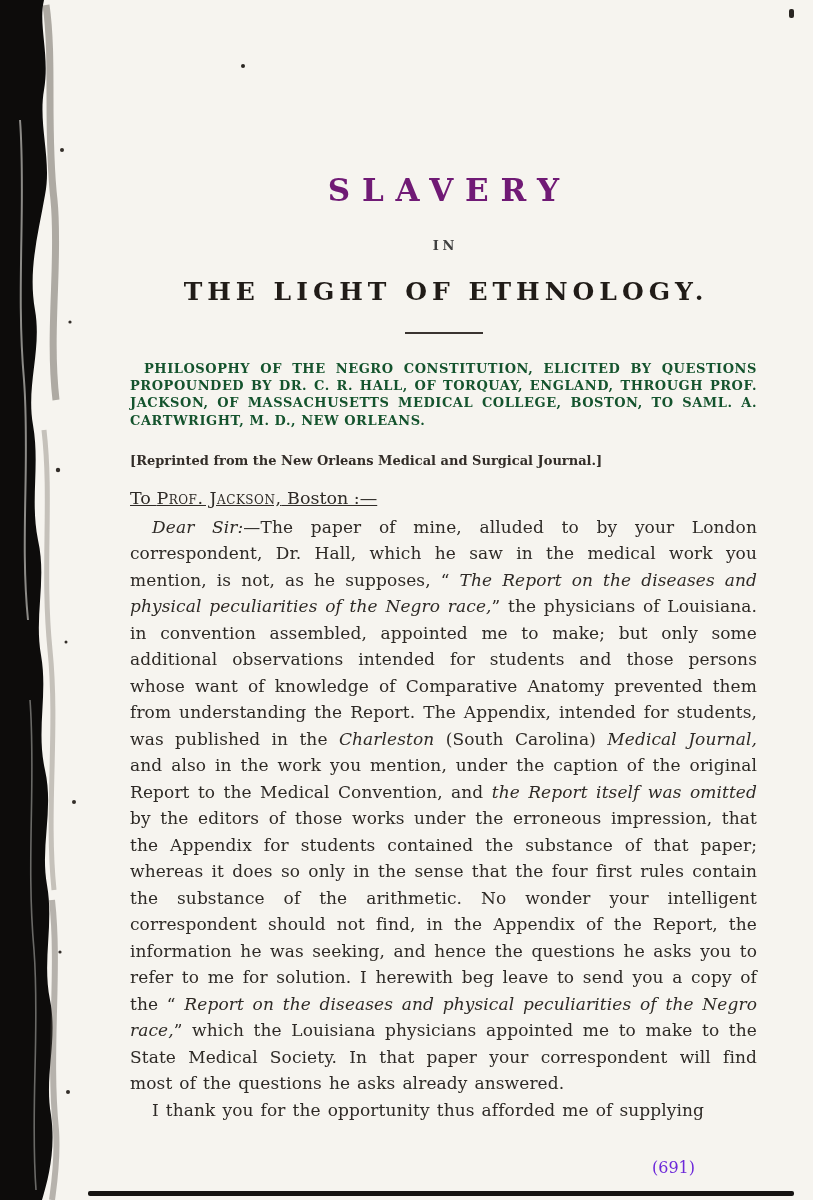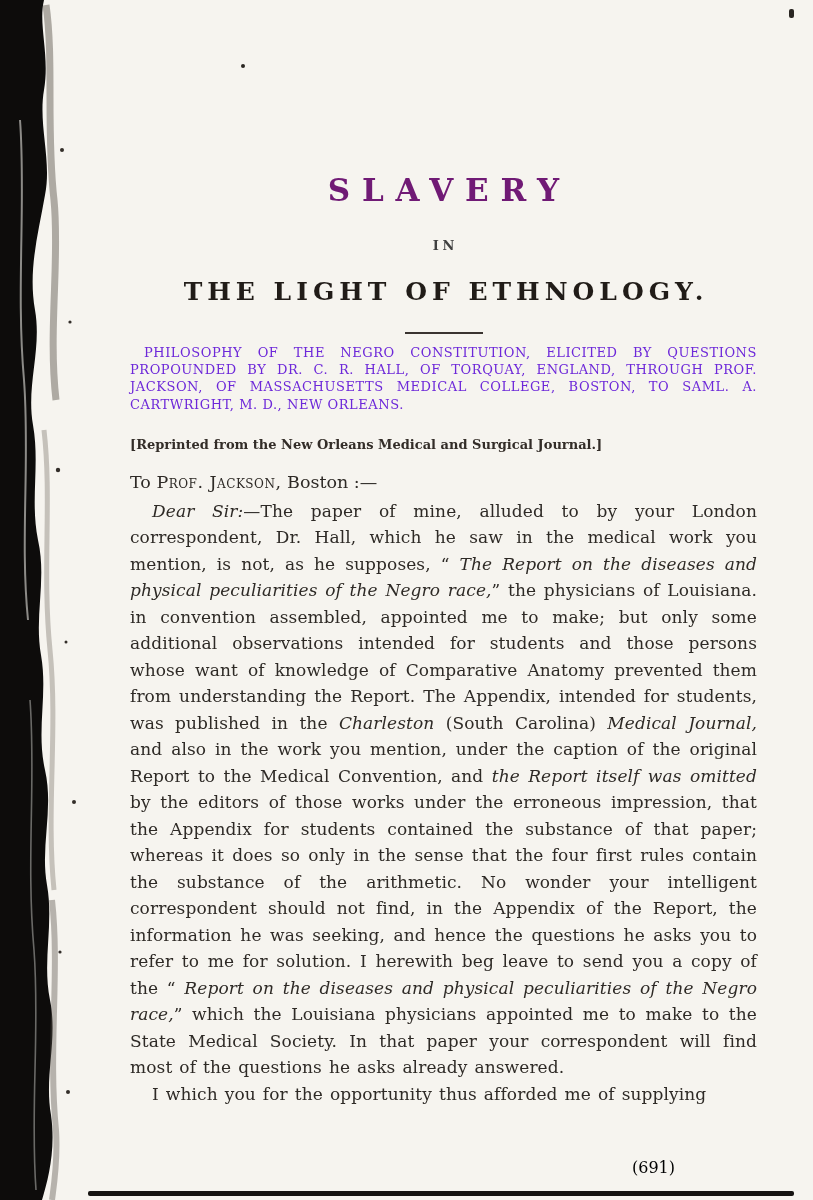--- a/index.html
+++ b/index.html
@@ -52,57 +52,58 @@
     letter-spacing: 0.2em; text-indent: 0.2em;
     color: #211c18;
     white-space: nowrap;
   }
   .rule {
     width: 78px; border: none;
     border-top: 2.5px solid #3a3430;
     margin: 26px auto 0;
   }
   .subtitle {
-    margin: 10px 0 0;
-    font-size: 13px; font-weight: 400;
+    margin: 26px 0 0;
+    font-size: 13px; font-weight: 700;
     line-height: 17.2px;
     letter-spacing: 0.55px;
     text-align: justify;
     text-indent: 14px;
-    color: #6d28d9;
+    color: #14532d;
   }
   .reprint {
     margin: 24px 0 0;
     text-align: left;
     font-size: 13px; font-weight: 700;
     color: #332d28;
   }
   .salutation {
     margin: 20px 0 0;
     font-size: 17.5px;
+    text-decoration: underline;
   }
   .para {
     margin: 6px 0 0;
     font-size: 17px;
     line-height: 26.5px;
     text-align: justify;
     word-spacing: 1.5px;
     letter-spacing: 0.1px;
   }
   .para.indent { text-indent: 22px; }
   .para + .para { margin-top: 0; }
 
   .seg-i { font-style: italic; }
   .seg-sc { font-variant: small-caps; letter-spacing: 0.5px; }
 
   .page-number {
     position: absolute;
-    left: 632px; top: 1158px;
+    left: 652px; top: 1158px;
     font-size: 16px;
-    color: #000000;
+    color: #6d28d9;
   }
 </style>
 </head>
 <body>
 
 <div class="page">
 
   <svg class="binding" viewBox="0 0 95 1200" aria-hidden="true">
     <path fill="#0d0c0b" d="M0,0 L44,0 C38,25 50,55 44,90 C38,125 52,160 45,195 C38,235 28,270 35,310
       C42,350 26,385 33,425 C40,465 30,500 38,540 C47,580 34,615 41,655 C48,695 36,730 45,770
@@ -134,19 +135,19 @@
     <hr class="rule">
 
     <p class="subtitle">PHILOSOPHY OF THE NEGRO CONSTITUTION, ELICITED BY QUESTIONS PROPOUNDED BY DR. C. R. HALL, OF TORQUAY, ENGLAND, THROUGH PROF. JACKSON, OF MASSACHUSETTS MEDICAL COLLEGE, BOSTON, TO SAML. A. CARTWRIGHT, M. D., NEW ORLEANS.</p>
 
     <p class="reprint">[Reprinted from the New Orleans Medical and Surgical Journal.]</p>
 
     <p class="salutation"><span>To </span><span class="seg-sc">Prof. Jackson,</span><span> Boston :—</span></p>
 
     <p class="para indent"><span class="seg-i">Dear Sir:</span><span>—The paper of mine, alluded to by your London correspondent, Dr. Hall, which he saw in the medical work you mention, is not, as he supposes, “ </span><span class="seg-i">The Report on the diseases and physical peculiarities of the Negro race,</span><span>” the physicians of Louisiana. in convention assembled, appointed me to make; but only some additional observations intended for students and those persons whose want of knowledge of Comparative Anatomy prevented them from understanding the Report.  The Appendix, intended for students, was published in the </span><span class="seg-i">Charleston</span><span> (South Carolina) </span><span class="seg-i">Medical Journal,</span><span> and also in the work you mention, under the caption of the original Report to the Medical Convention, and </span><span class="seg-i">the Report itself was omitted</span><span> by the editors of those works under the erroneous impression, that the Appendix for students contained the substance of that paper; whereas it does so only in the sense that the four first rules contain the substance of the arithmetic.  No wonder your intelligent correspondent should not find, in the Appendix of the Report, the information he was seeking, and hence the questions he asks you to refer to me for solution.  I herewith beg leave to send you a copy of the “ </span><span class="seg-i">Report on the diseases and physical peculiarities of the Negro race,</span><span>” which the Louisiana physicians appointed me to make to the State Medical Society.  In that paper your correspondent will find most of the questions he asks already answered.</span></p>
 
-    <p class="para indent"><span>I which you for the opportunity thus afforded me of supplying</span></p>
+    <p class="para indent"><span>I thank you for the opportunity thus afforded me of supplying</span></p>
 
   </div>
 
   <div class="page-number">(691)</div>
 
 </div>
 
 </body></html>

